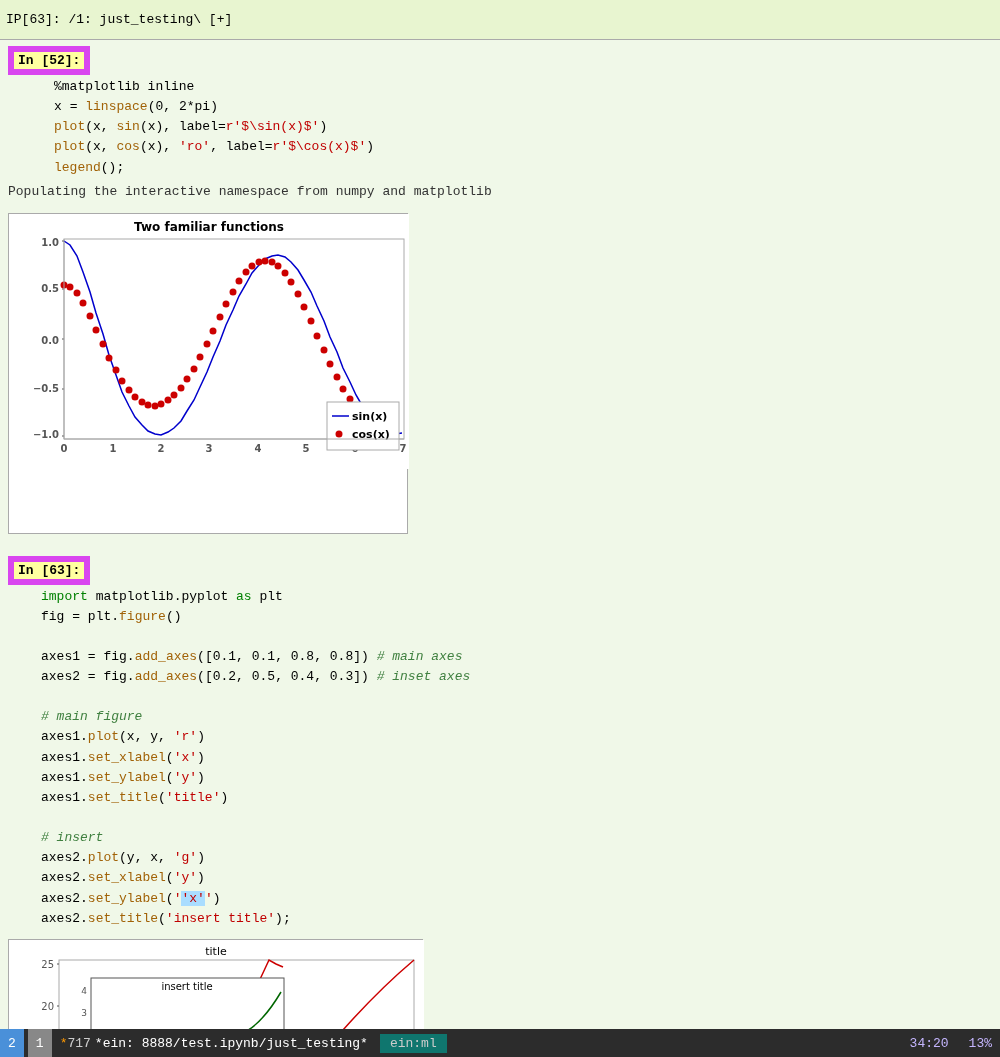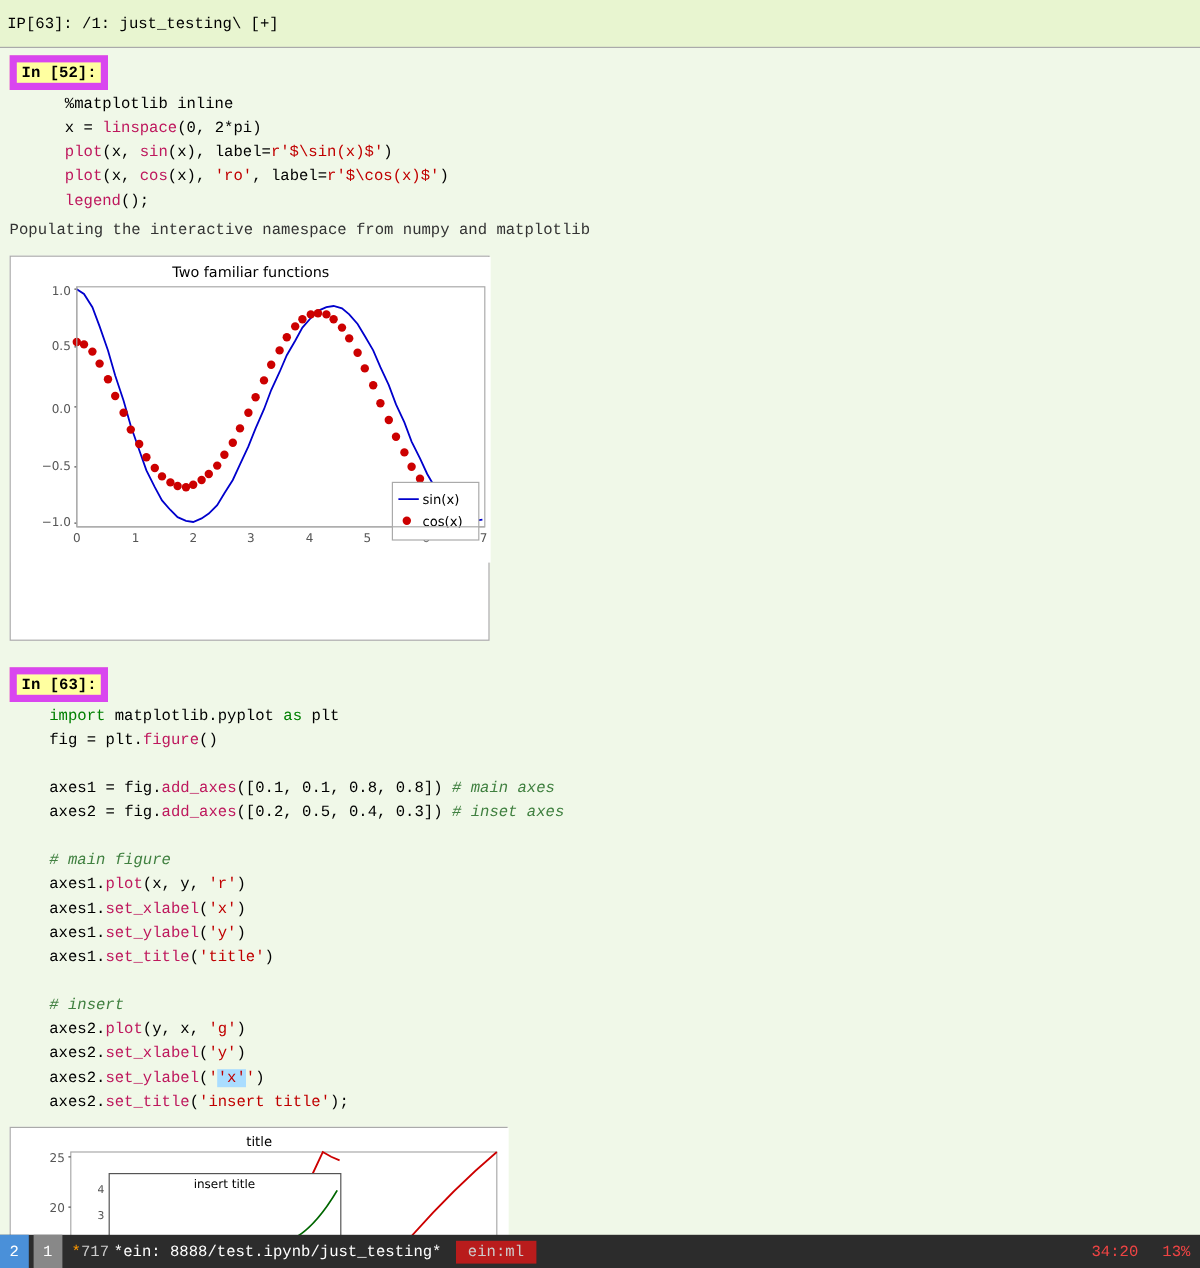--- a/index.html
+++ b/index.html
@@ -57,21 +57,21 @@
 
     .cell-output {
       padding: 2px 8px;
       color: #333;
       font-size: 13px;
       line-height: 1.6;
     }
 
     
     .kw { color: #008000; } 
-    .fn { color: #be185d; } 
+    .fn { color: #a16207; } 
     .str { color: #c00000; } 
     .cm { color: #408040; font-style: italic; } 
     .num { color: #000; }
     .var { color: #000; }
     .punc { color: #000; }
 
     
     .plot-container {
       margin: 8px 8px;
       background: white;
@@ -106,22 +106,22 @@
     .status-cell-num2 {
       background: #888;
       color: white;
       padding: 2px 8px;
       margin-right: 8px;
       font-size: 13px;
       height: 100%;
       display: flex;
       align-items: center;
     }
-    .status-kernel { background: #b91c1c; padding: 2px 10px; color: #ccc; }
-    .status-right { margin-left: auto; padding-right: 8px; color: #ef4444; display: flex; gap: 20px; }
+    .status-kernel { background: #0f766e; padding: 2px 10px; color: #ccc; }
+    .status-right { margin-left: auto; padding-right: 8px; color: #c4b5fd; display: flex; gap: 20px; }
 
     svg text {
       font-family: 'DejaVu Sans', Arial, sans-serif;
     }
   </style>
 </head>
 <body>
 
 <div id="title-bar">
   <span>IP[63]: /1: just_testing\ [+]</span>
@@ -138,21 +138,21 @@
       <div><span class="var">x</span> <span class="punc">=</span> <span class="fn">linspace</span><span class="punc">(</span><span class="num">0</span><span class="punc">,</span> <span class="num">2</span><span class="punc">*</span><span class="var">pi</span><span class="punc">)</span></div>
       <div><span class="fn">plot</span><span class="punc">(</span><span class="var">x</span><span class="punc">,</span> <span class="fn">sin</span><span class="punc">(</span><span class="var">x</span><span class="punc">),</span> <span class="var">label</span><span class="punc">=</span><span class="str">r'$\sin(x)$'</span><span class="punc">)</span></div>
       <div><span class="fn">plot</span><span class="punc">(</span><span class="var">x</span><span class="punc">,</span> <span class="fn">cos</span><span class="punc">(</span><span class="var">x</span><span class="punc">),</span> <span class="str">'ro'</span><span class="punc">,</span> <span class="var">label</span><span class="punc">=</span><span class="str">r'$\cos(x)$'</span><span class="punc">)</span></div>
       <div><span class="fn">legend</span><span class="punc">();</span></div>
     </div>
     <div class="cell-output">
       <span>Populating the interactive namespace from numpy and matplotlib</span>
     </div>
 
     
-    <div class="plot-container" style="width: 400px; height: 321px;">
+    <div class="plot-container" style="width: 400px; height: 321px; font-weight: bold;">
       <svg width="400" height="255">
 
         <rect x="0" y="0" width="400" height="255" fill="white"></rect>
 
         <text x="200" y="17" text-anchor="middle" font-size="12" fill="#000">Two familiar functions</text>
 
         <line x1="55" y1="25" x2="55" y2="225" stroke="#aaa" stroke-width="1"></line>
         <line x1="55" y1="225" x2="395" y2="225" stroke="#aaa" stroke-width="1"></line>
 
         <text x="50" y="130" text-anchor="end" font-size="10" fill="#555">0.0</text>

